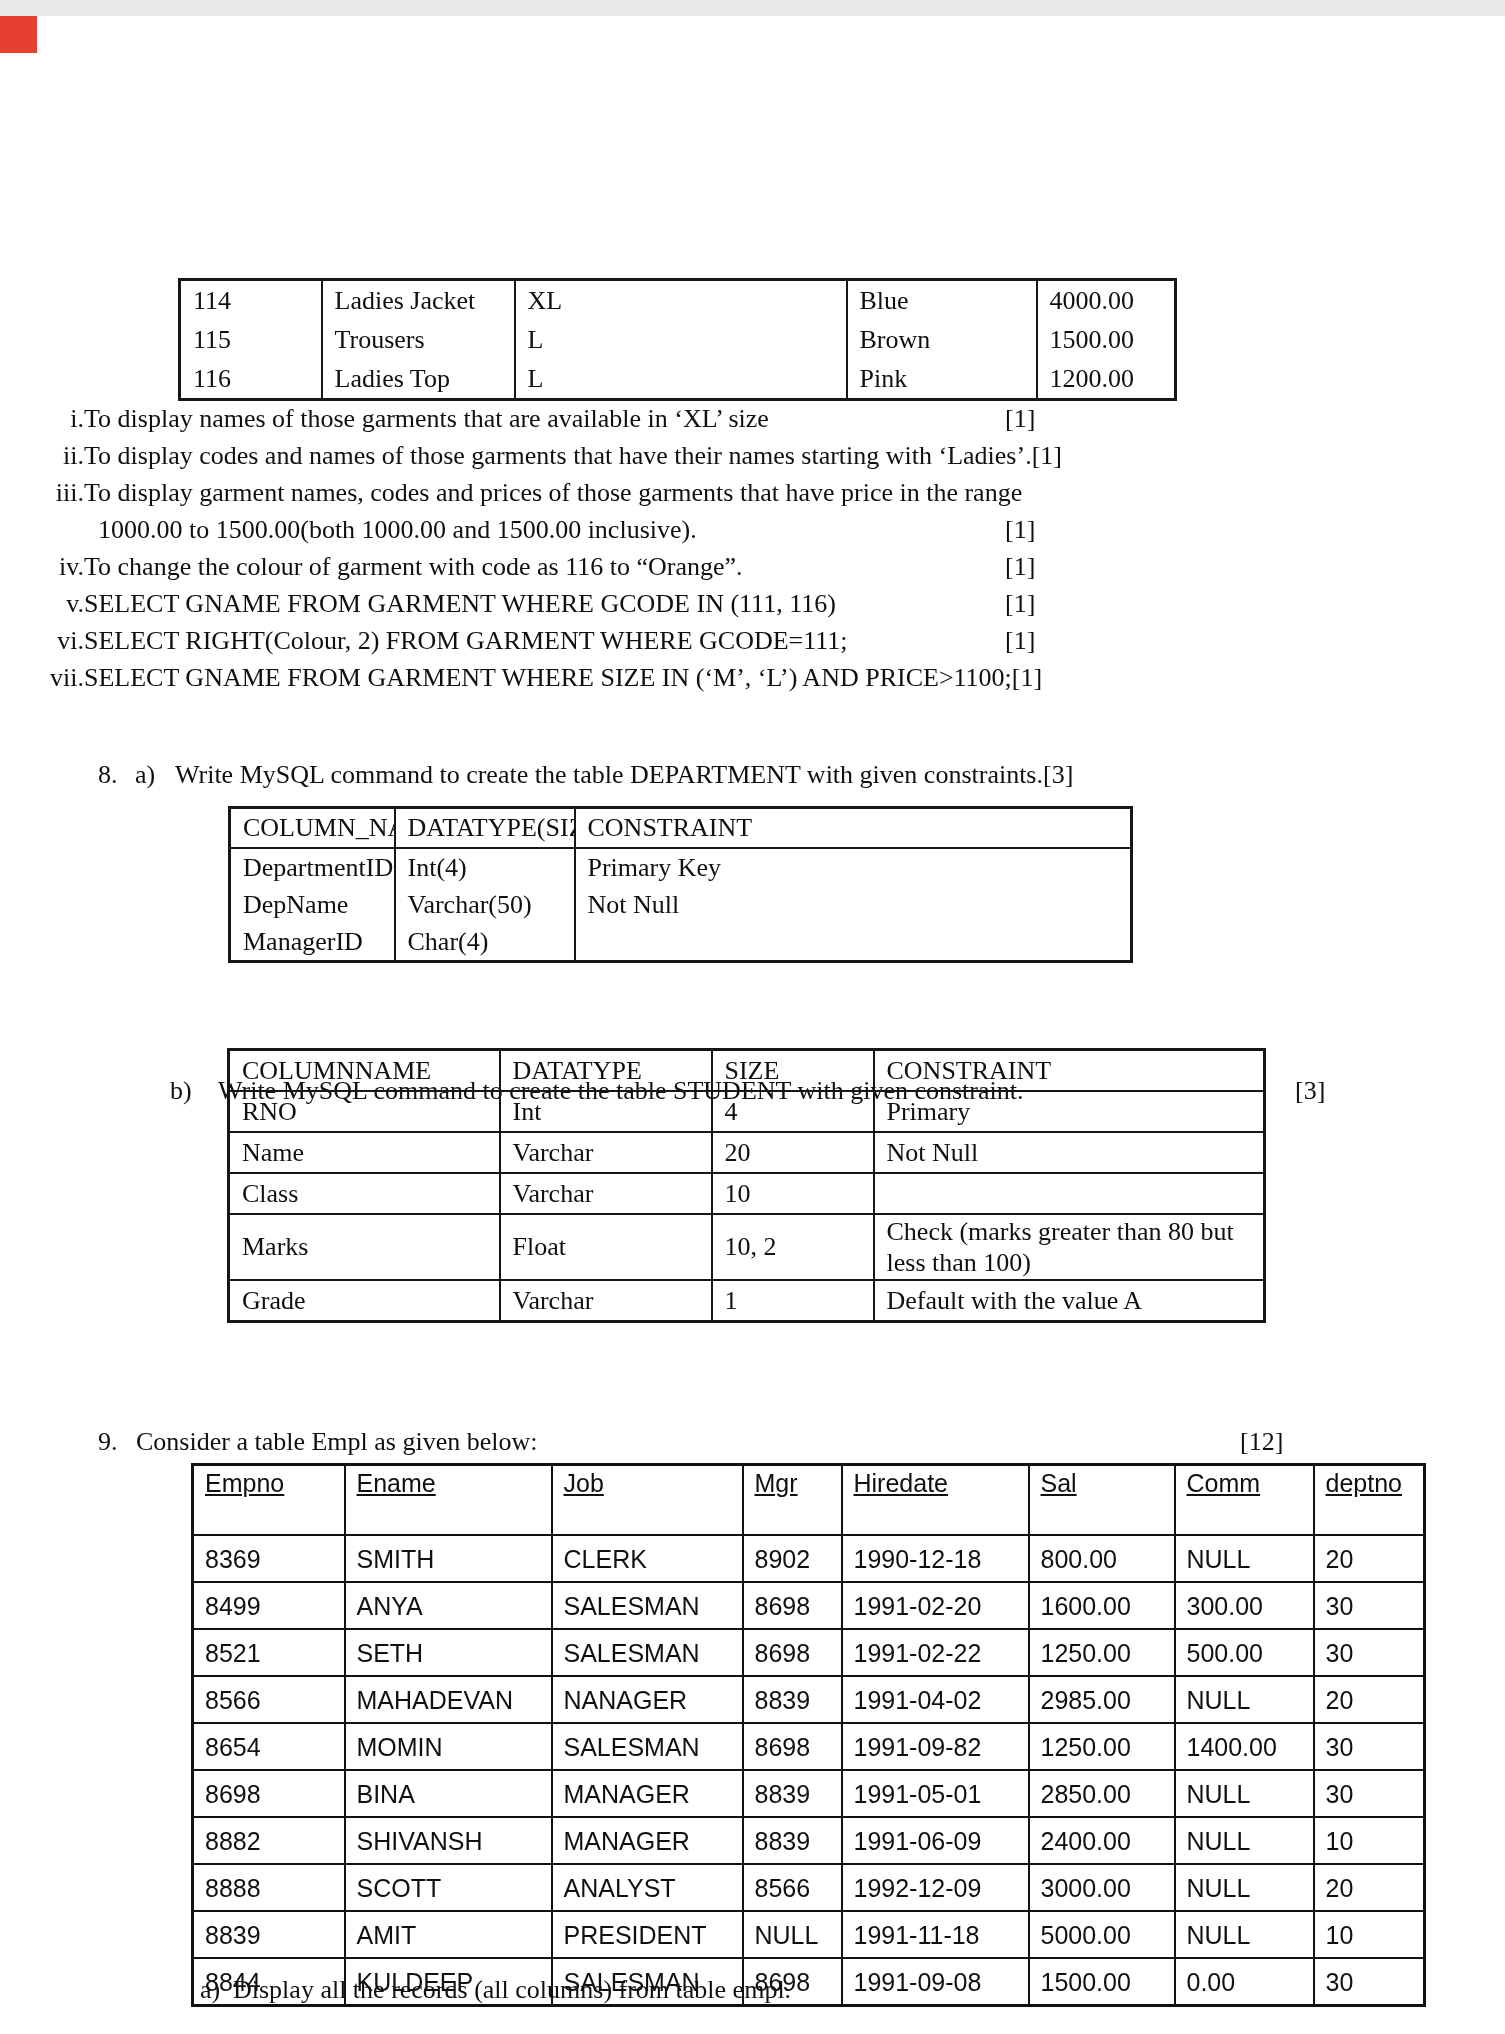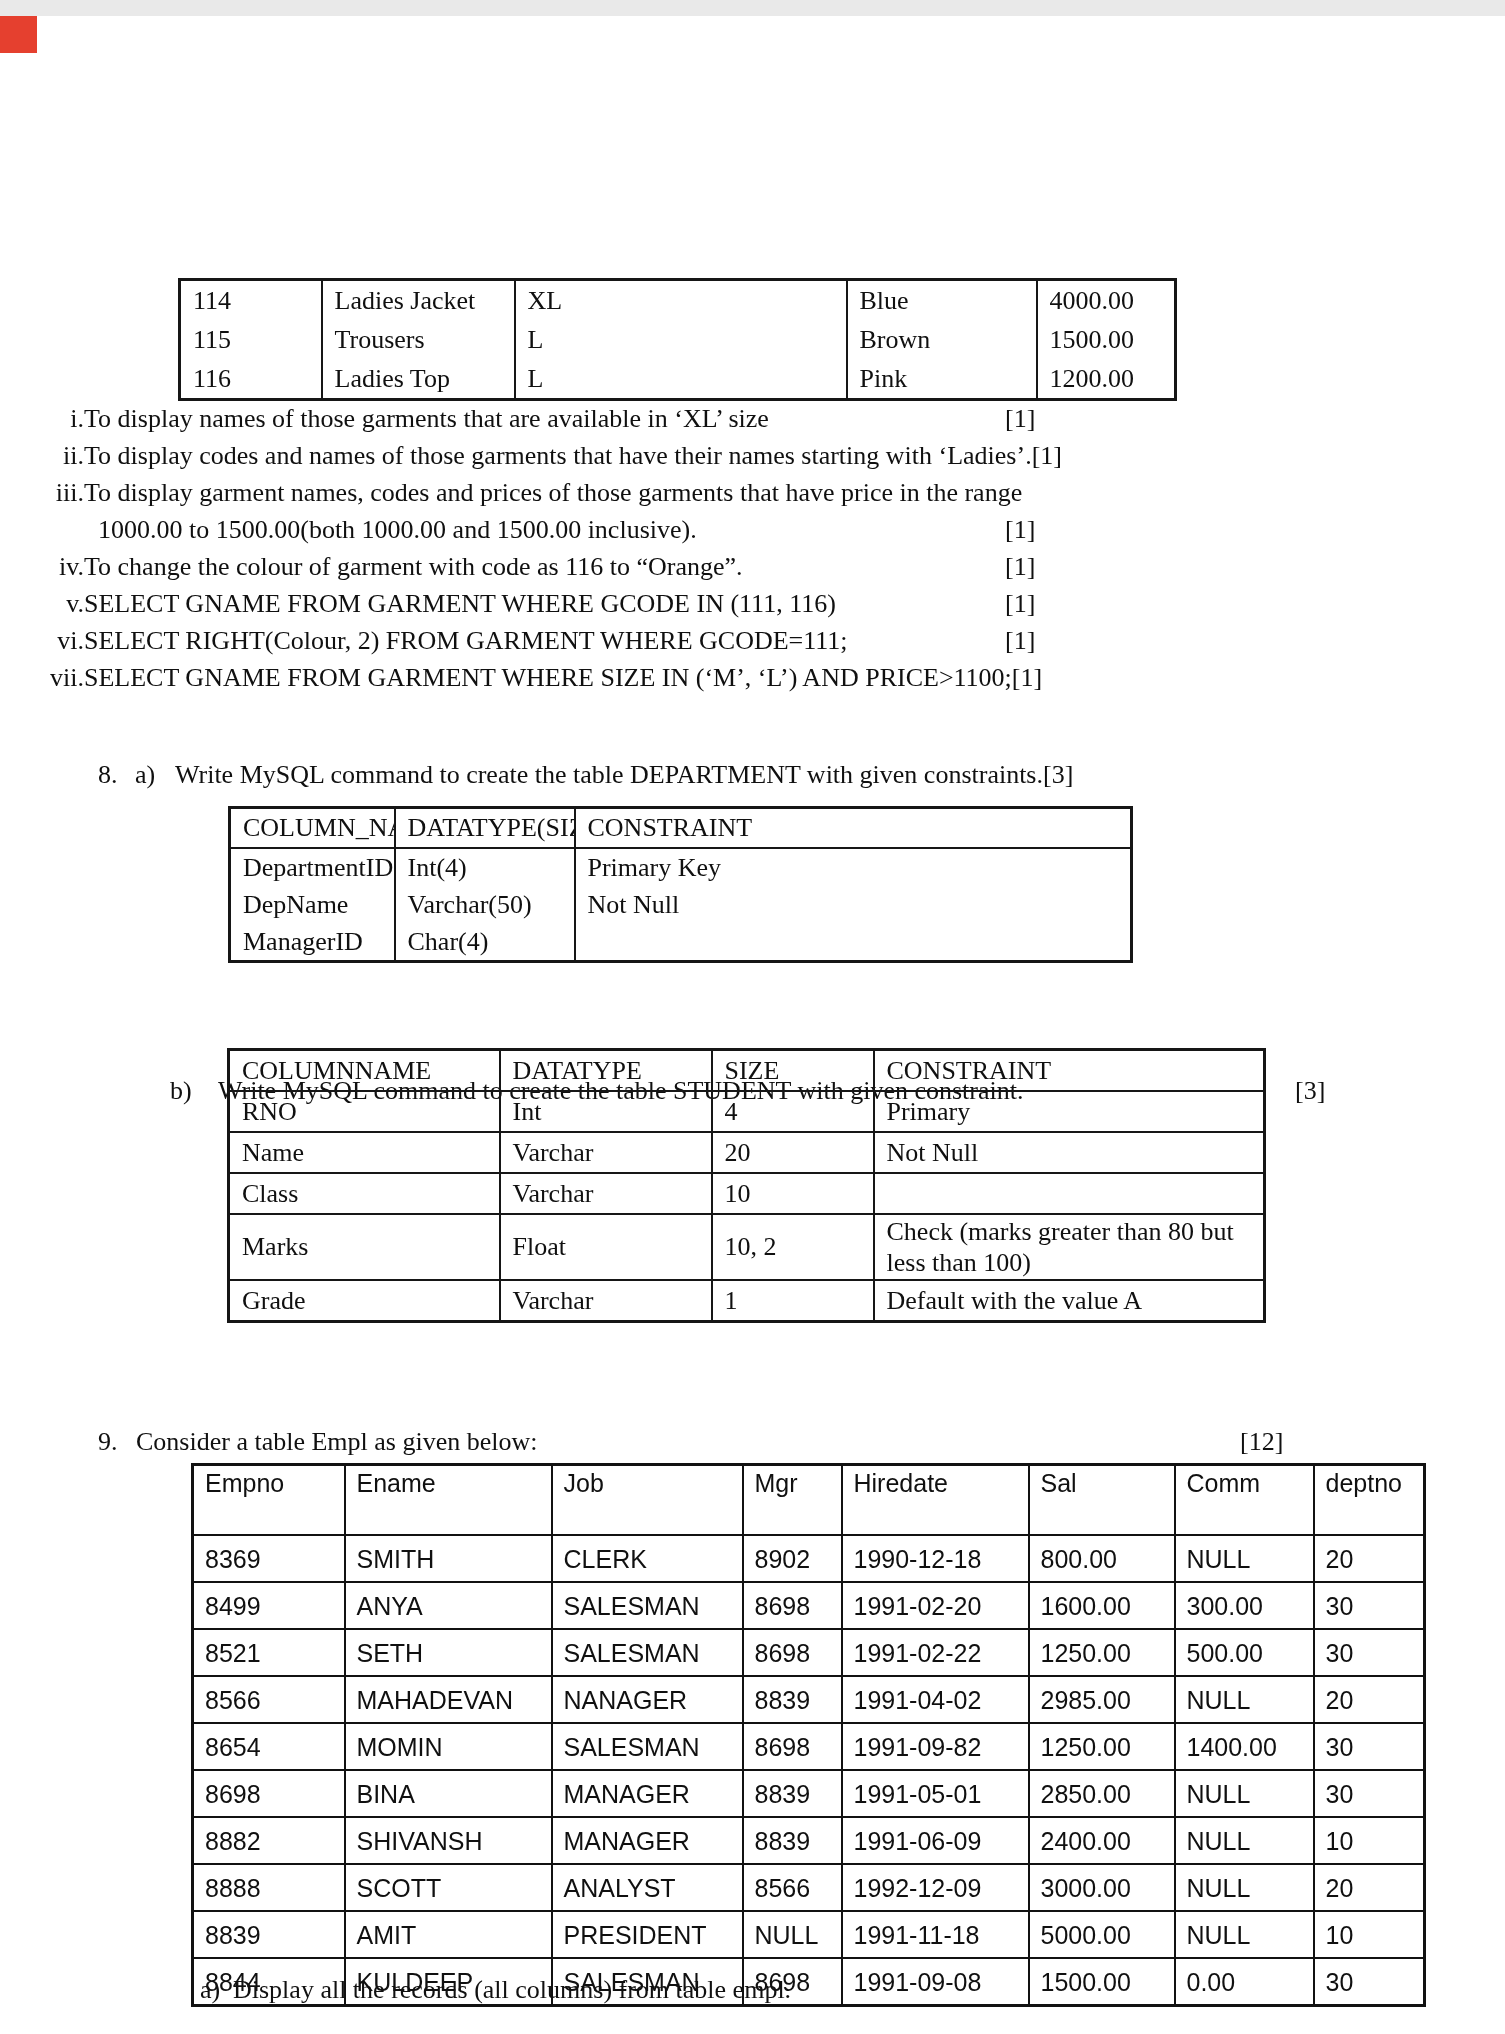--- a/index.html
+++ b/index.html
@@ -25,21 +25,21 @@
   .dept tr.head td{height:36px;}
   .dept tbody td{border-top:none;border-bottom:none;height:35px;}
 
   
   .student td{height:37px;}
   .student td:last-child{white-space:normal;line-height:31px;}
 
   
   .empl{font:25px/30px "Liberation Sans",sans-serif;border:3px solid #111;}
   .empl td{border:2px solid #111;height:41px;padding:2px 11px;}
-  .empl tr.head td{height:64px;vertical-align:top;}
+  .empl tr.head td{height:64px;vertical-align:top;text-decoration:underline;}
 
   
   .qline{
     position:absolute;left:0;width:1505px;white-space:nowrap;
     font:26px/33px "Liberation Serif",serif;color:#101010;padding-left:20px;
   }
   .qnum{display:inline-block;width:64px;text-align:right;}
   .qmark.abs{position:absolute;left:1005px;top:0;}
   .qmark.inline{position:static;}
   .qline.cont .qtext{margin-left:14px;}

